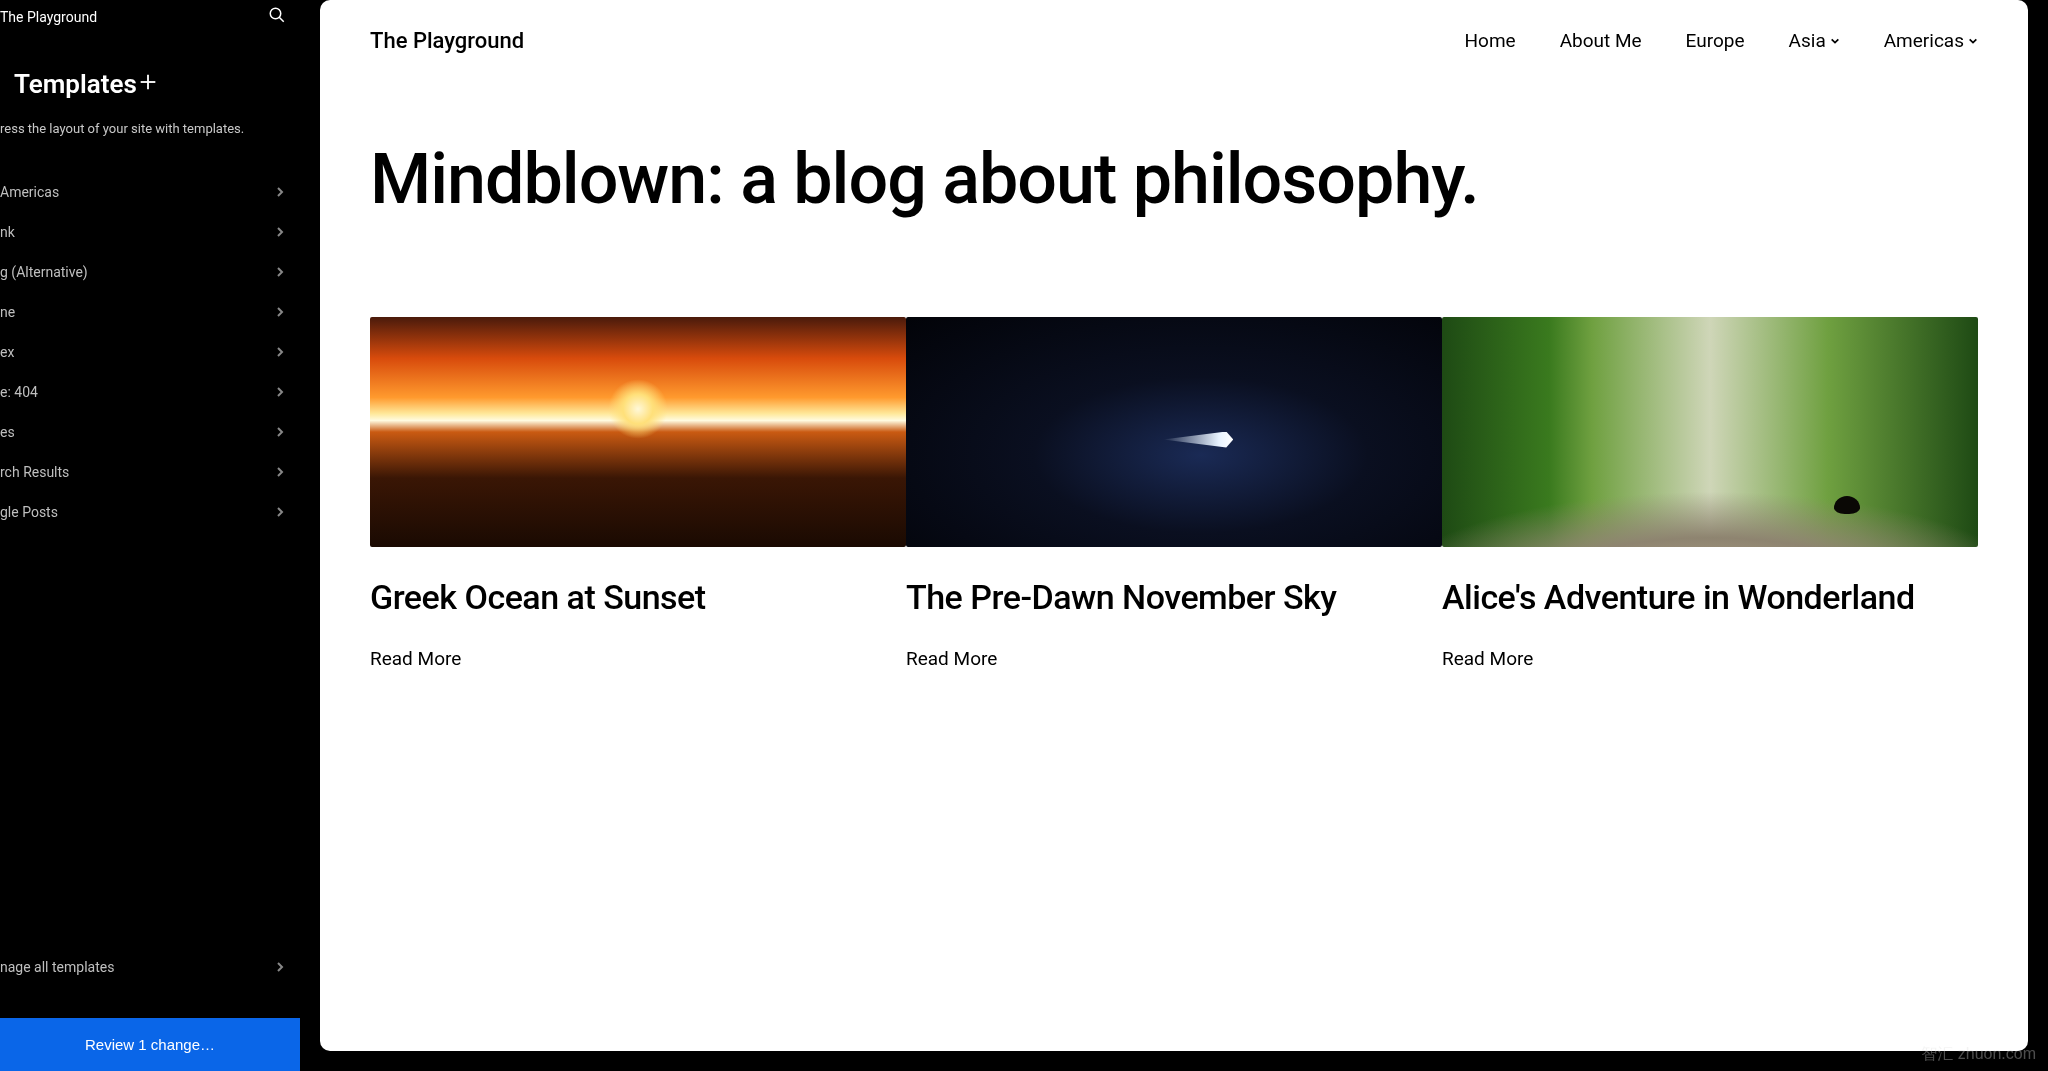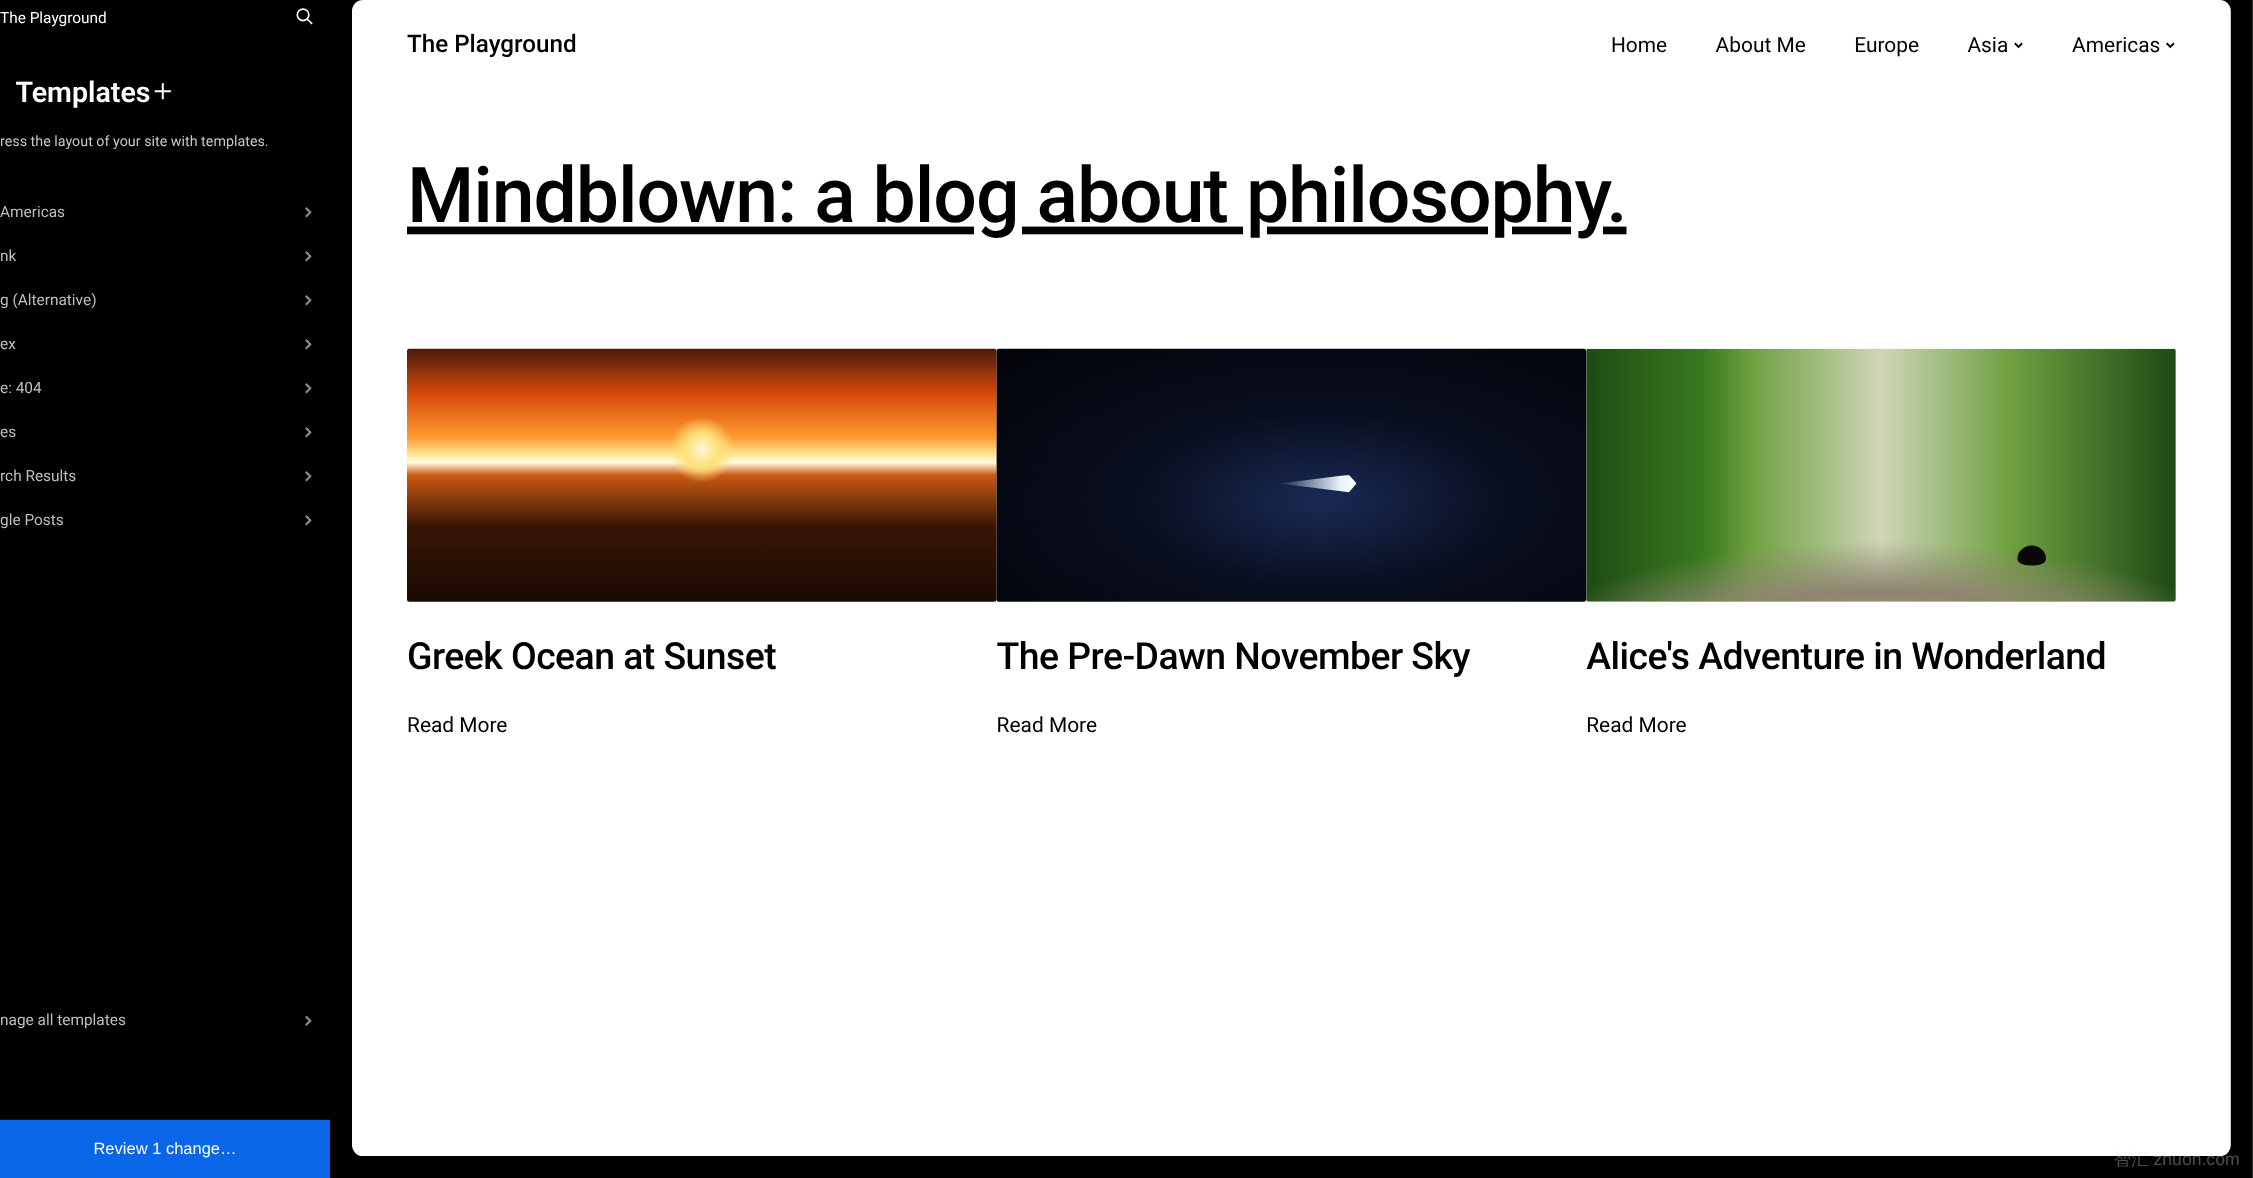--- a/index.html
+++ b/index.html
@@ -90,21 +90,21 @@
     cursor: pointer;
   }
   .review-btn {
     width: 100%;
     background: #0a66e8;
     color: #fff;
     border: none;
     font-size: 15px;
     padding: 18px 16px;
     cursor: pointer;
-    margin-top: 68px;
+    margin-top: 29px;
   }
 
   
   .canvas-wrap {
     flex: 1;
     padding: 0 20px 20px 20px;
     display: flex;
   }
   .canvas {
     background: #fff;
@@ -136,21 +136,20 @@
     align-items: center;
     gap: 4px;
     cursor: pointer;
   }
   .dd-caret {
     width: 10px; height: 10px;
     stroke: #000; stroke-width: 2; fill: none;
   }
   .hero {
     padding: 90px 50px 40px 50px;
-    text-decoration: underline;
   }
   .hero h1 {
     font-size: 70px;
     font-weight: 500;
     letter-spacing: -1px;
     line-height: 1.05;
   }
   .posts {
     display: flex;
     padding: 60px 50px 0 50px;
@@ -274,20 +273,26 @@
           </svg>
         </div>
         <div class="template-item">
           <span>nk</span>
           <svg class="chevron-right" viewBox="0 0 12 12">
             <polyline points="4,2 8,6 4,10"></polyline>
           </svg>
         </div>
         <div class="template-item">
           <span>g (Alternative)</span>
+          <svg class="chevron-right" viewBox="0 0 12 12">
+            <polyline points="4,2 8,6 4,10"></polyline>
+          </svg>
+        </div>
+        <div class="template-item">
+          <span>ne</span>
           <svg class="chevron-right" viewBox="0 0 12 12">
             <polyline points="4,2 8,6 4,10"></polyline>
           </svg>
         </div>
         <div class="template-item">
           <span>ex</span>
           <svg class="chevron-right" viewBox="0 0 12 12">
             <polyline points="4,2 8,6 4,10"></polyline>
           </svg>
         </div>

